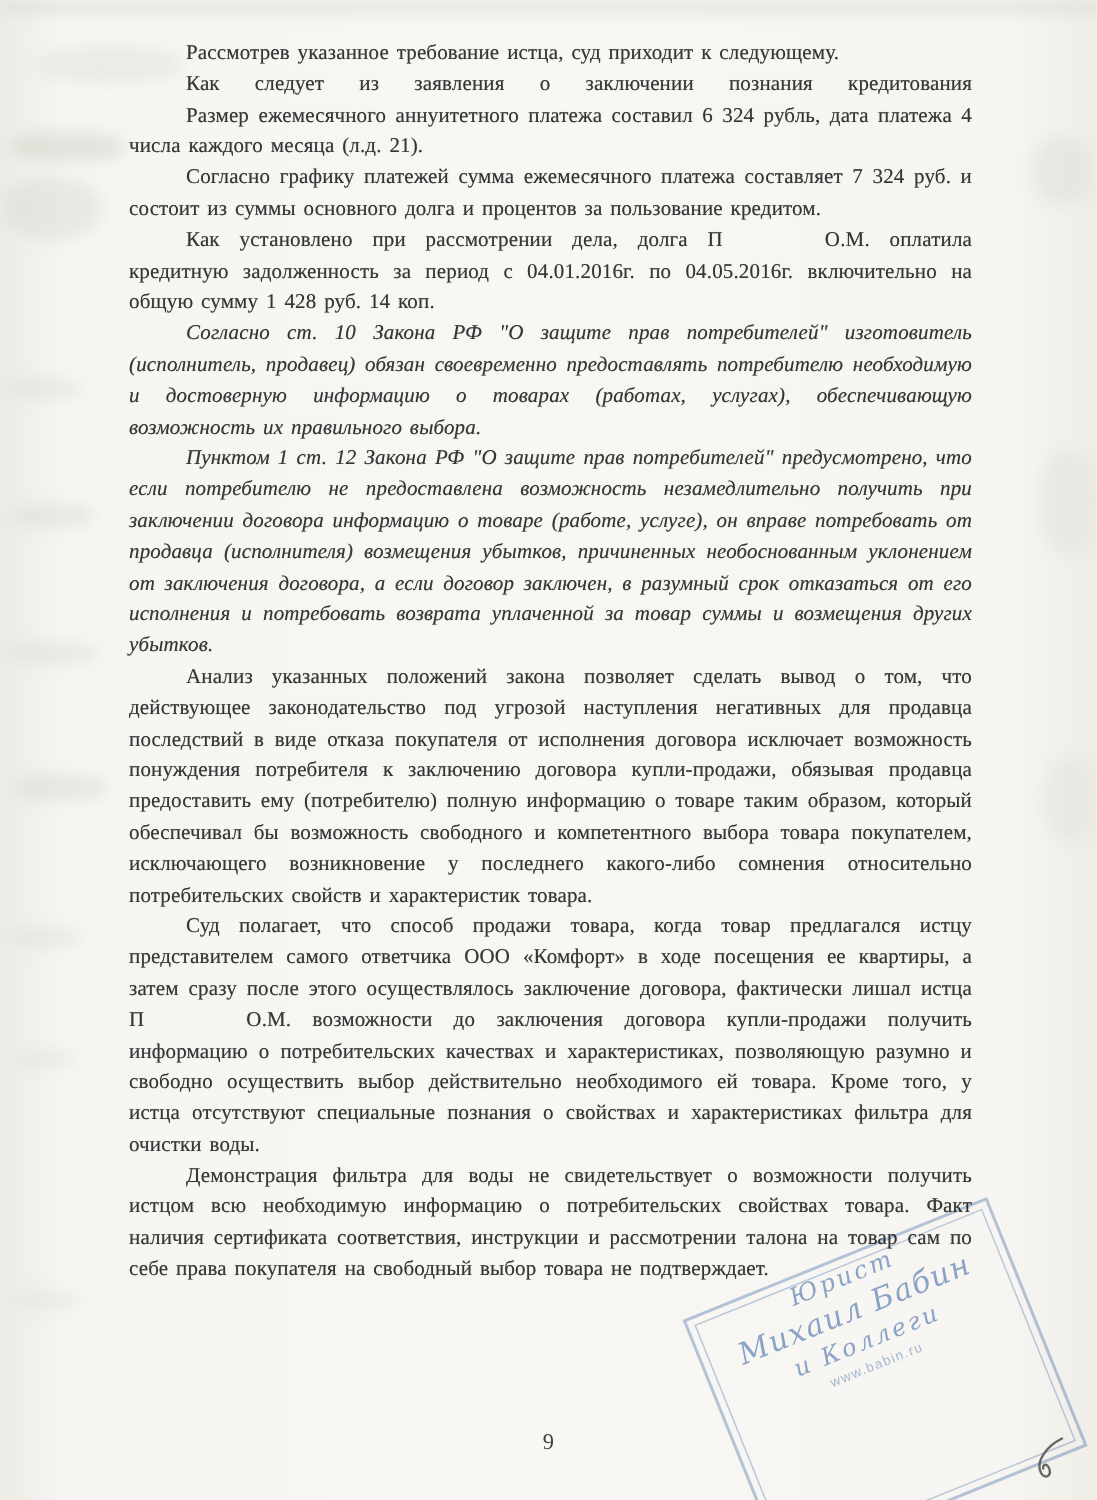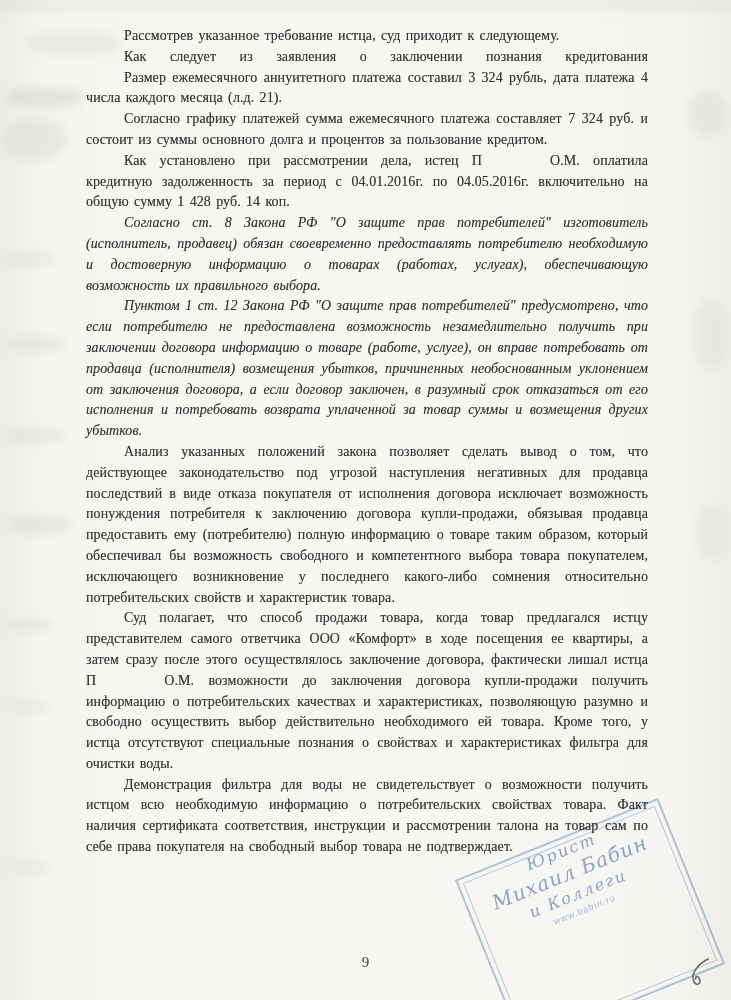--- a/index.html
+++ b/index.html
@@ -89,27 +89,27 @@
   <div class="blob a14"></div>
 
   <div class="text-block">
 
     <p>Рассмотрев указанное требование истца, суд приходит к следующему.</p>
 
     <div>
       <div class="line-full">Как следует из заявления о заключении познания кредитования</div>
     </div>
 
-    <p>Размер ежемесячного аннуитетного платежа составил 3 324 рубль, дата платежа 4 числа каждого месяца (л.д. 21).</p>
+    <p>Размер ежемесячного аннуитетного платежа составил 6 324 рубль, дата платежа 4 числа каждого месяца (л.д. 21).</p>
 
     <p>Согласно графику платежей сумма ежемесячного платежа составляет 7 324 руб. и состоит из суммы основного долга и процентов за пользование кредитом.</p>
 
-    <p><span>Как установлено  при рассмотрении дела, истец П</span><span class="name-gap"></span><span>О.М. оплатила кредитную задолженность за период с  04.01.2016г. по 04.05.2016г. включительно на общую сумму 1 428 руб. 14 коп.</span></p>
+    <p><span>Как установлено  при рассмотрении дела, долга П</span><span class="name-gap"></span><span>О.М. оплатила кредитную задолженность за период с  04.01.2016г. по 04.05.2016г. включительно на общую сумму 1 428 руб. 14 коп.</span></p>
 
-    <p class="italic">Согласно ст. 8 Закона РФ "О защите прав потребителей" изготовитель (исполнитель, продавец) обязан своевременно предоставлять потребителю необходимую и достоверную информацию о товарах (работах, услугах), обеспечивающую возможность их правильного выбора.</p>
+    <p class="italic">Согласно ст. 10 Закона РФ "О защите прав потребителей" изготовитель (исполнитель, продавец) обязан своевременно предоставлять потребителю необходимую и достоверную информацию о товарах (работах, услугах), обеспечивающую возможность их правильного выбора.</p>
 
     <p class="italic">Пунктом 1 ст. 12 Закона РФ "О защите прав потребителей" предусмотрено, что если потребителю не предоставлена возможность незамедлительно получить при заключении договора информацию о товаре (работе, услуге), он вправе потребовать от продавца (исполнителя) возмещения убытков, причиненных необоснованным уклонением от заключения договора, а если договор заключен, в разумный срок отказаться от его исполнения и потребовать возврата уплаченной за товар суммы и возмещения других убытков.</p>
 
     <p>Анализ указанных положений закона позволяет сделать вывод о том, что действующее законодательство под угрозой наступления негативных для продавца последствий в виде отказа покупателя от исполнения договора исключает возможность понуждения потребителя к заключению договора купли-продажи, обязывая продавца предоставить ему (потребителю) полную информацию о товаре таким образом, который обеспечивал бы возможность свободного и компетентного выбора товара покупателем, исключающего возникновение у последнего какого-либо сомнения относительно потребительских свойств и характеристик товара.</p>
 
     <p><span>Суд полагает, что способ продажи товара, когда товар предлагался истцу представителем самого ответчика ООО «Комфорт» в ходе посещения ее квартиры, а затем сразу после этого осуществлялось заключение договора, фактически лишал истца П</span><span class="name-gap"></span><span>О.М.  возможности до заключения договора купли-продажи получить информацию о потребительских качествах и характеристиках, позволяющую разумно и свободно осуществить выбор действительно необходимого ей товара. Кроме того, у истца отсутствуют специальные познания о свойствах и характеристиках фильтра для очистки воды.</span></p>
 
     <p>Демонстрация фильтра для воды  не свидетельствует о возможности получить истцом всю необходимую информацию о потребительских свойствах товара. Факт наличия сертификата соответствия, инструкции и рассмотрении талона на товар сам по себе права покупателя на свободный выбор товара не подтверждает.</p>
 
   </div>

